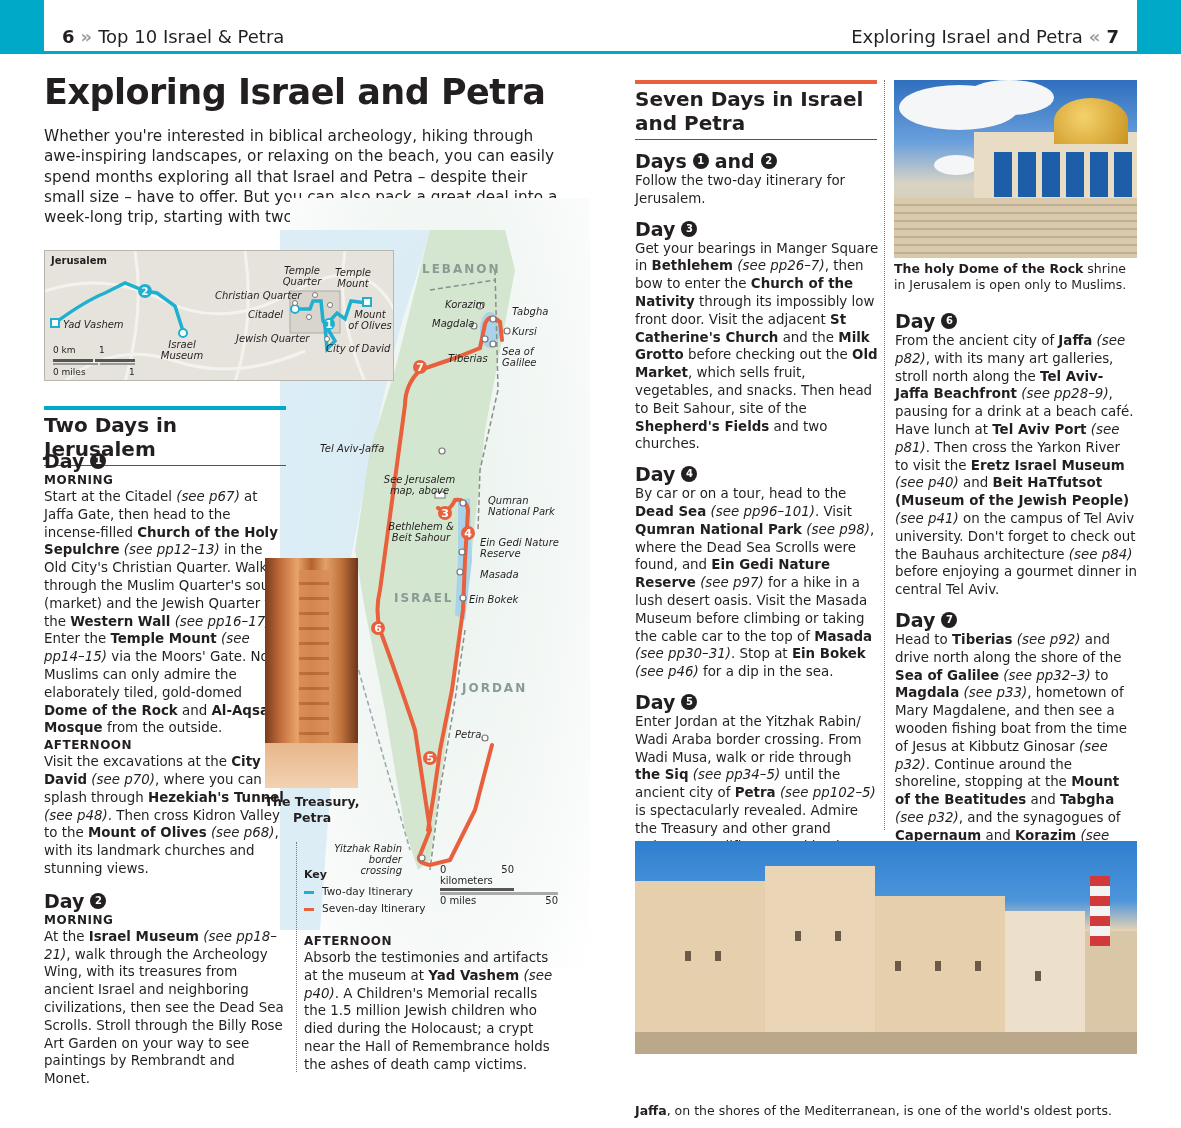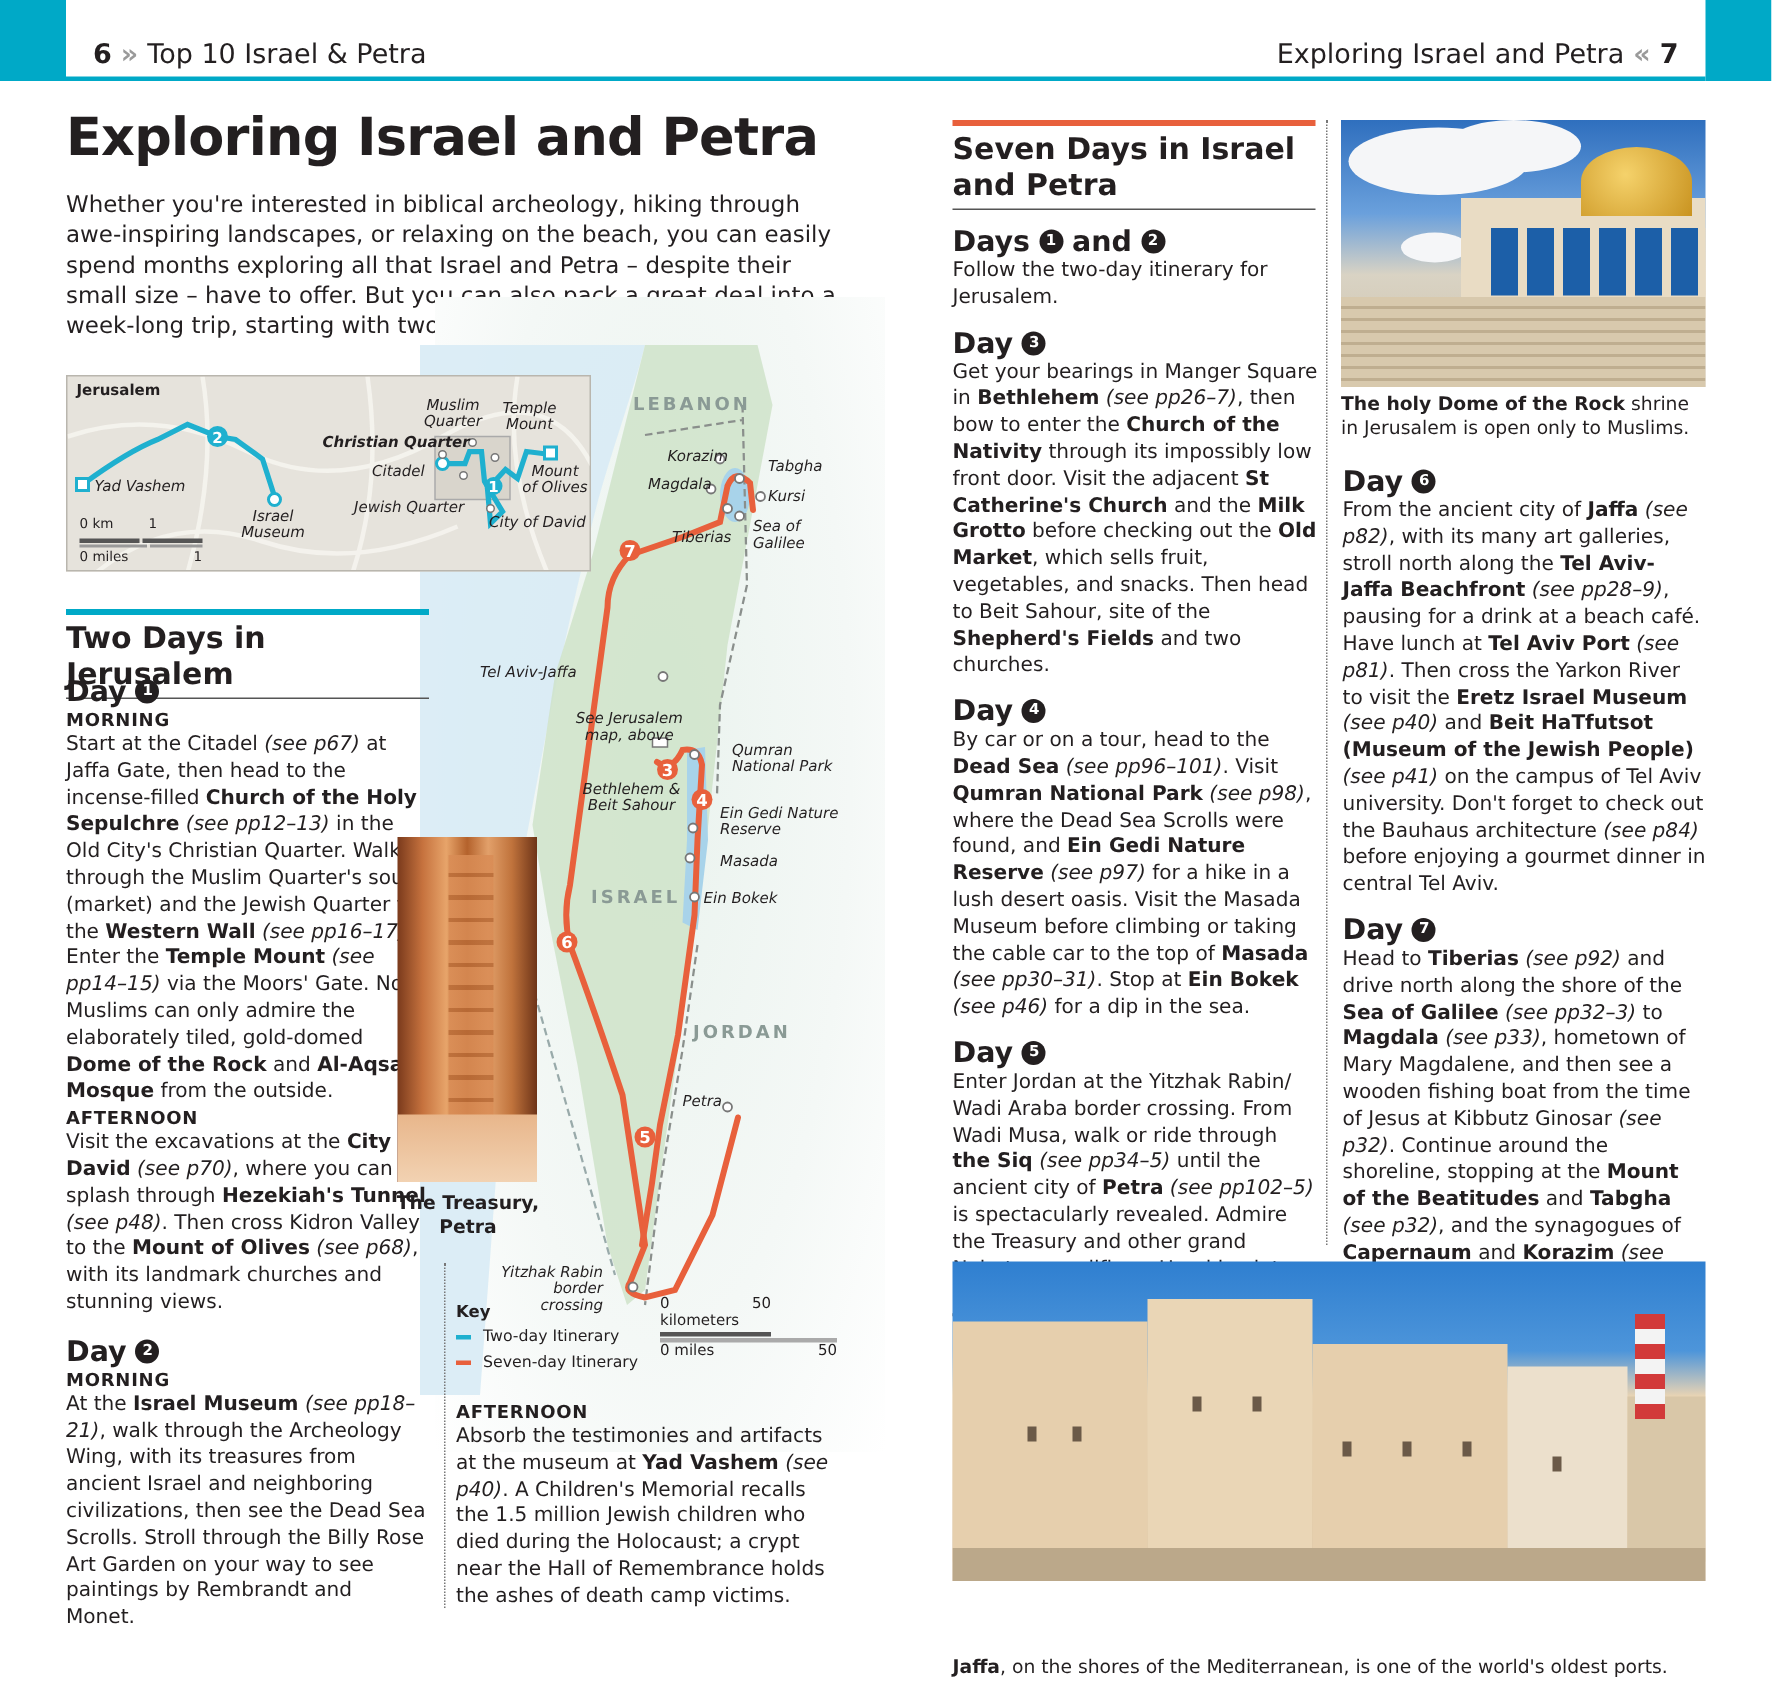--- a/index.html
+++ b/index.html
@@ -199,22 +199,22 @@
         <circle cx="282" cy="88" r="2.5"></circle>
       </g>
     <rect x="8" y="108" width="40" height="3" fill="#555"></rect>
       <rect x="50" y="108" width="40" height="3" fill="#555"></rect>
     <rect x="8" y="112" width="45" height="2" fill="#999"></rect>
       <rect x="55" y="112" width="35" height="2" fill="#999"></rect>
   </svg>
   <span class="ititle">Jerusalem</span>
   <span class="ilabel" style="left:18px; top:68px;">Yad Vashem</span>
   <span class="ilabel" style="left:115px; top:88px; width:44px; white-space:normal;">Israel Museum</span>
-  <span class="ilabel" style="left:170px; top:39px;font-weight:bold;">Christian Quarter</span>
-  <span class="ilabel" style="left:234px; top:14px; width:46px; white-space:normal;">Muslim Quarter</span>
+  <span class="ilabel" style="left:170px; top:39px;">Christian Quarter</span>
+  <span class="ilabel" style="left:234px; top:14px; width:46px; white-space:normal;">Temple Quarter</span>
   <span class="ilabel" style="left:288px; top:16px; width:40px; white-space:normal;">Temple Mount</span>
   <span class="ilabel" style="left:203px; top:58px;">Citadel</span>
   <span class="ilabel" style="left:191px; top:82px;">Jewish Quarter</span>
   <span class="ilabel" style="left:303px; top:58px; width:44px; white-space:normal;">Mount of Olives</span>
   <span class="ilabel" style="left:281px; top:92px;">City of David</span>
   <span class="scale" style="left:8px; top:94px;">0 km</span>
   <span class="scale" style="left:54px; top:94px;">1</span>
   <span class="scale" style="left:8px; top:116px;">0 miles</span>
   <span class="scale" style="left:84px; top:116px;">1</span>
 </div>

